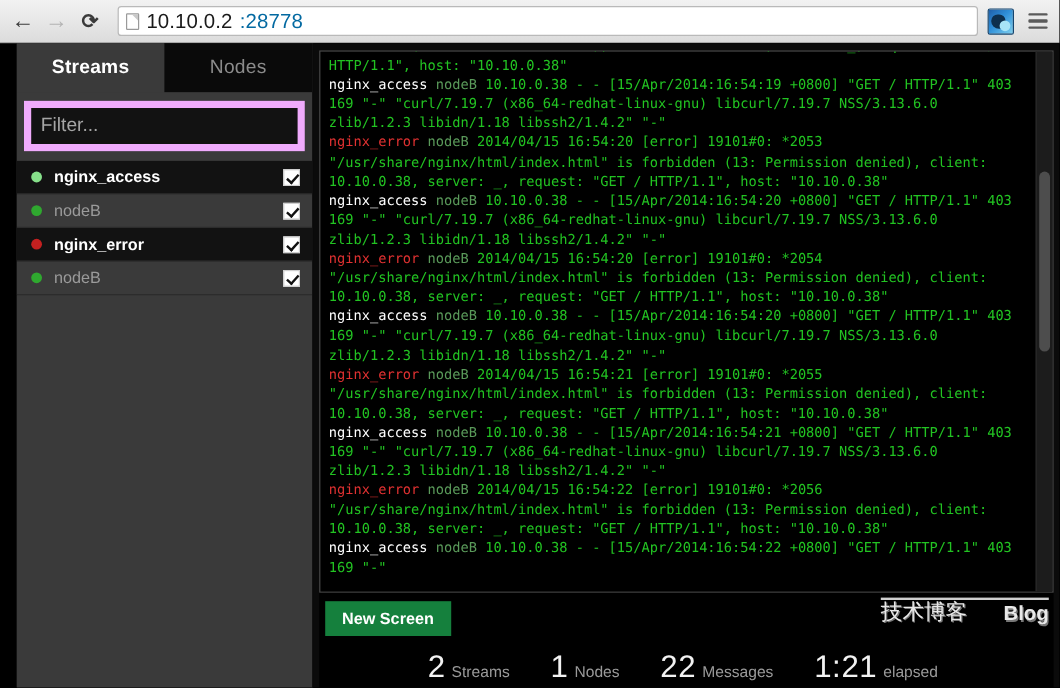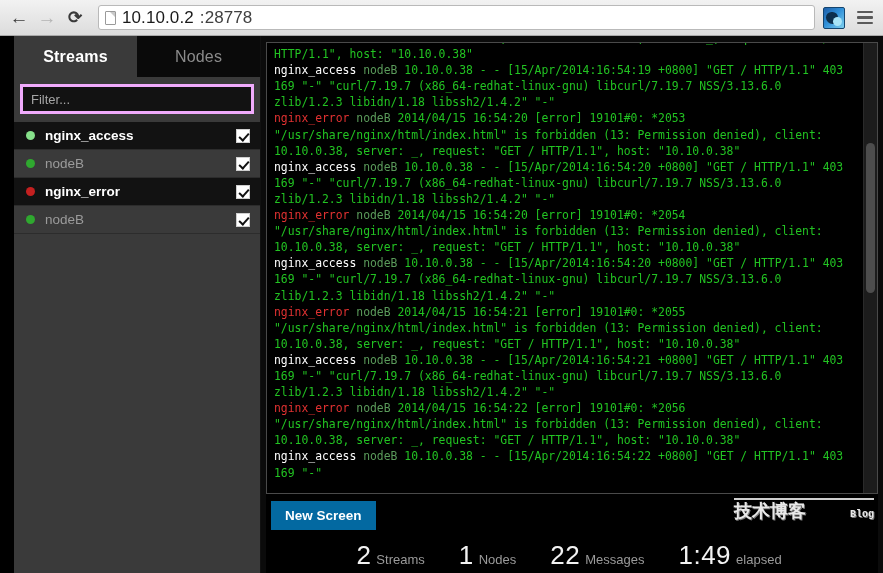--- a/index.html
+++ b/index.html
@@ -58,21 +58,21 @@
     top: 0; right: 0;
     border-top: 5px solid #c9c9c9;
     border-left: 5px solid transparent;
   }
   .url-text {
     font-size: 17px;
     color: #1a1a1a;
     letter-spacing: 0.1px;
     white-space: nowrap;
   }
-  .url-port { color: #404040; }
+  .url-port { color: #0369a1; }
 
   #ext-icon {
     width: 22px; height: 22px;
     flex: 0 0 auto;
     border-radius: 2px;
     background: linear-gradient(135deg, #1f5fa8 0%, #2f8fd8 45%, #7fd0ef 100%);
     border: 1px solid #14456f;
     position: relative;
     overflow: hidden;
   }
@@ -147,25 +147,25 @@
     color: #8b8b8b;
   }
 
   #filter-wrap {
     padding: 7px 6px 8px 6px;
     background: #3a3a3a;
     flex: 0 0 auto;
   }
   #filter-input {
     width: 100%;
-    height: 30px;
+    height: 42px;
     background: #121212;
-    border: 3px solid #f0abfc;
+    border: 6px solid #f0abfc;
     color: #d8d8d8;
-    font-size: 13px;
+    font-size: 16px;
     font-family: "Liberation Sans", sans-serif;
     padding: 0 8px;
     outline: none;
   }
   #filter-input::placeholder { color: #a5a5a5; }
 
   #stream-list {
     flex: 1 1 auto;
     background: #3a3a3a;
     overflow: hidden;
@@ -274,21 +274,21 @@
     position: relative;
     padding-top: 7px;
   }
   #new-screen-btn {
     margin-left: 5px;
     display: inline-flex;
     align-items: center;
     justify-content: center;
     height: 29px;
     padding: 0 14px;
-    background: #0369a1;
+    background: #15803d;
     color: #ffffff;
     font-size: 13.5px;
     font-weight: bold;
     border: none;
     font-family: "Liberation Sans", sans-serif;
   }
 
   #stats {
     display: flex;
     align-items: baseline;
@@ -335,28 +335,28 @@
     box-shadow: 0 1px 1px rgba(0,0,0,0.7);
   }
   #wm-sub-row {
     display: flex;
     align-items: flex-end;
     justify-content: space-between;
   }
   #wm-cn {
     font-family: "DejaVu Sans", sans-serif;
     font-size: 18px;
-    font-weight: bold;
+    font-weight: normal;
     color: #e8e8e8;
     text-shadow: 1px 1px 0 #777, 2px 2px 2px rgba(0,0,0,0.8);
     line-height: 1;
   }
   #wm-blog {
-    font-family: Liberation Mono, monospace;
-    font-size: 10px;
+    font-family: Liberation Sans, sans-serif;
+    font-size: 17px;
     font-weight: bold;
     color: #e8e8e8;
     text-shadow: 1px 1px 0 #777, 2px 2px 2px rgba(0,0,0,0.8);
     line-height: 1;
   }
 </style>
 </head>
 <body>
 
 <div id="browser-chrome">
@@ -436,21 +436,21 @@
           </div>
           <div class="stat">
             <span class="stat-value">1</span>
             <span class="stat-label">Nodes</span>
           </div>
           <div class="stat">
             <span class="stat-value">22</span>
             <span class="stat-label">Messages</span>
           </div>
           <div class="stat">
-            <span class="stat-value">1:49</span>
+            <span class="stat-value">1:21</span>
             <span class="stat-label">elapsed</span>
           </div>
         </div>
 
       <div id="watermark">
         <div id="wm-rule"></div>
         <div id="wm-sub-row">
           <span id="wm-cn">技术博客</span>
           <span id="wm-blog">Blog</span>
         </div>

